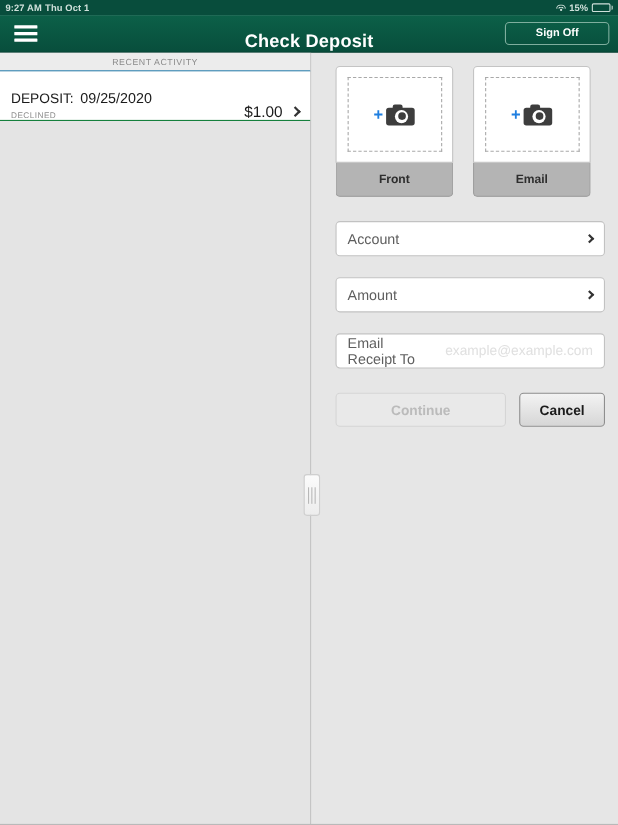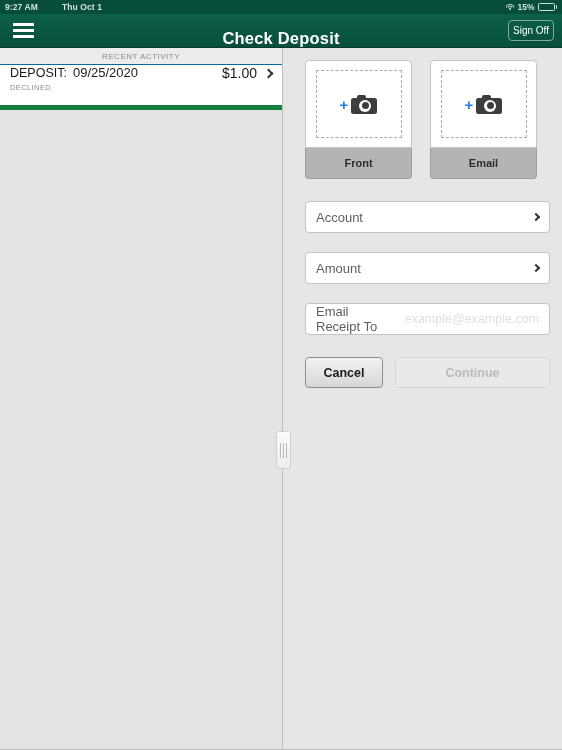--- a/index.html
+++ b/index.html
@@ -10,21 +10,21 @@
     overflow: hidden;
   }
   .screen { position: relative; width: 562px; height: 750px; background: #e4e4e4; }
 
   
   .statusbar {
     height: 14px; background: #084d3c; color: #cfe0da;
     display: flex; align-items: center; padding: 0 5px;
     font-size: 8.5px; font-weight: bold; letter-spacing: .1px;
   }
-  .sb-time { margin-right: 24px; }
+  .sb-time { margin-right: 3px; }
   .sb-date { font-weight: bold; }
   .sb-right { margin-left: auto; display: flex; align-items: center; gap: 3px; }
   .wifi-ico { display: inline-block; width: 9px; height: 7px; position: relative; }
   .wifi-ico i {
     position: absolute; left: 50%; transform: translateX(-50%);
     border: 1.1px solid #cfe0da; border-bottom: none;
     border-radius: 50% 50% 0 0 / 100% 100% 0 0;
   }
   .wifi-ico i:nth-child(1) { width: 9px; height: 4px; top: 0; }
   .wifi-ico i:nth-child(2) { width: 5px; height: 2.5px; top: 2px; }
@@ -45,41 +45,41 @@
     align-items: center; justify-content: center; gap: 3px; cursor: pointer; }
   .hamburger span { display: block; width: 21px; height: 3px; background: #ffffff; border-radius: .5px; }
   .nav-title {
     position: absolute; left: 0; right: 0; text-align: center;
     color: #fff; font-size: 16.5px; font-weight: bold; letter-spacing: .2px;
     pointer-events: none;
     margin-top: 16px;
   }
   .signoff {
     margin-left: auto; margin-right: 8px;
-    color: #fff; font-size: 10px; font-weight: normal;
+    color: #fff; font-size: 10px; font-weight: bold;
     border: 1px solid #7fae9e; border-radius: 4px;
-    padding: 4px 4px; background: transparent; cursor: pointer;
+    padding: 4px 27px; background: transparent; cursor: pointer;
     z-index: 2;
   }
 
   
   .split { display: flex; height: 702px; }
   .left-pane { width: 283px; background: #e4e4e4; border-right: 1px solid #bdbdbd; position: relative; }
   .right-pane { flex: 1; background: #e6e6e6; position: relative; padding: 0 0 0 0; }
 
   
   .section-head {
     height: 17px; background: #ececec;
     border-bottom: 1px solid #0369a1;
     display: flex; align-items: center; justify-content: center;
     font-size: 8px; color: #8a8a8a; letter-spacing: .5px;
   }
   .activity-row {
-    height: 45px; background: #fff; border-bottom: 5px solid #15803d;
-    display: flex; align-items: flex-start; padding: 0 10px 0 10px; cursor: pointer; gap: 20px;
+    height: 45px; background: #fff; border-bottom: 1px solid #15803d;
+    display: flex; align-items: flex-end; padding: 0 10px 0 10px; cursor: pointer; gap: 20px;
   }
   .act-left { display: flex; flex-direction: column; justify-content: center; }
   .act-title { font-size: 12.5px; color: #1b1b1b; line-height: 15px; }
   .act-title .lbl { font-weight: normal; }
   .act-title .date { margin-left: 6px; font-size: 13px; }
   .act-sub { font-size: 7.5px; color: #8c8c8c; letter-spacing: .4px; margin-top: 2px; }
   .act-right { margin-left: auto; display: flex; align-items: center; gap: 8px; }
   .act-amount { font-size: 14px; color: #1b1b1b; }
   .chev {
     display: inline-block; width: 7px; height: 7px;
@@ -261,22 +261,22 @@
         </div>
 
         <div class="field email">
           <span class="field-label">Email Receipt To</span>
           <span class="email-ph">example@example.com</span>
         </div>
 
       </div>
 
       <div class="btn-row">
+        <div class="btn btn-continue">Continue</div>
         <div class="btn btn-cancel">Cancel</div>
-        <div class="btn btn-continue">Continue</div>
       </div>
 
       <div class="splitter-wrap">
         <div class="splitter">
           <i></i>
             <i></i>
             <i></i>
         </div>
       </div>
 

